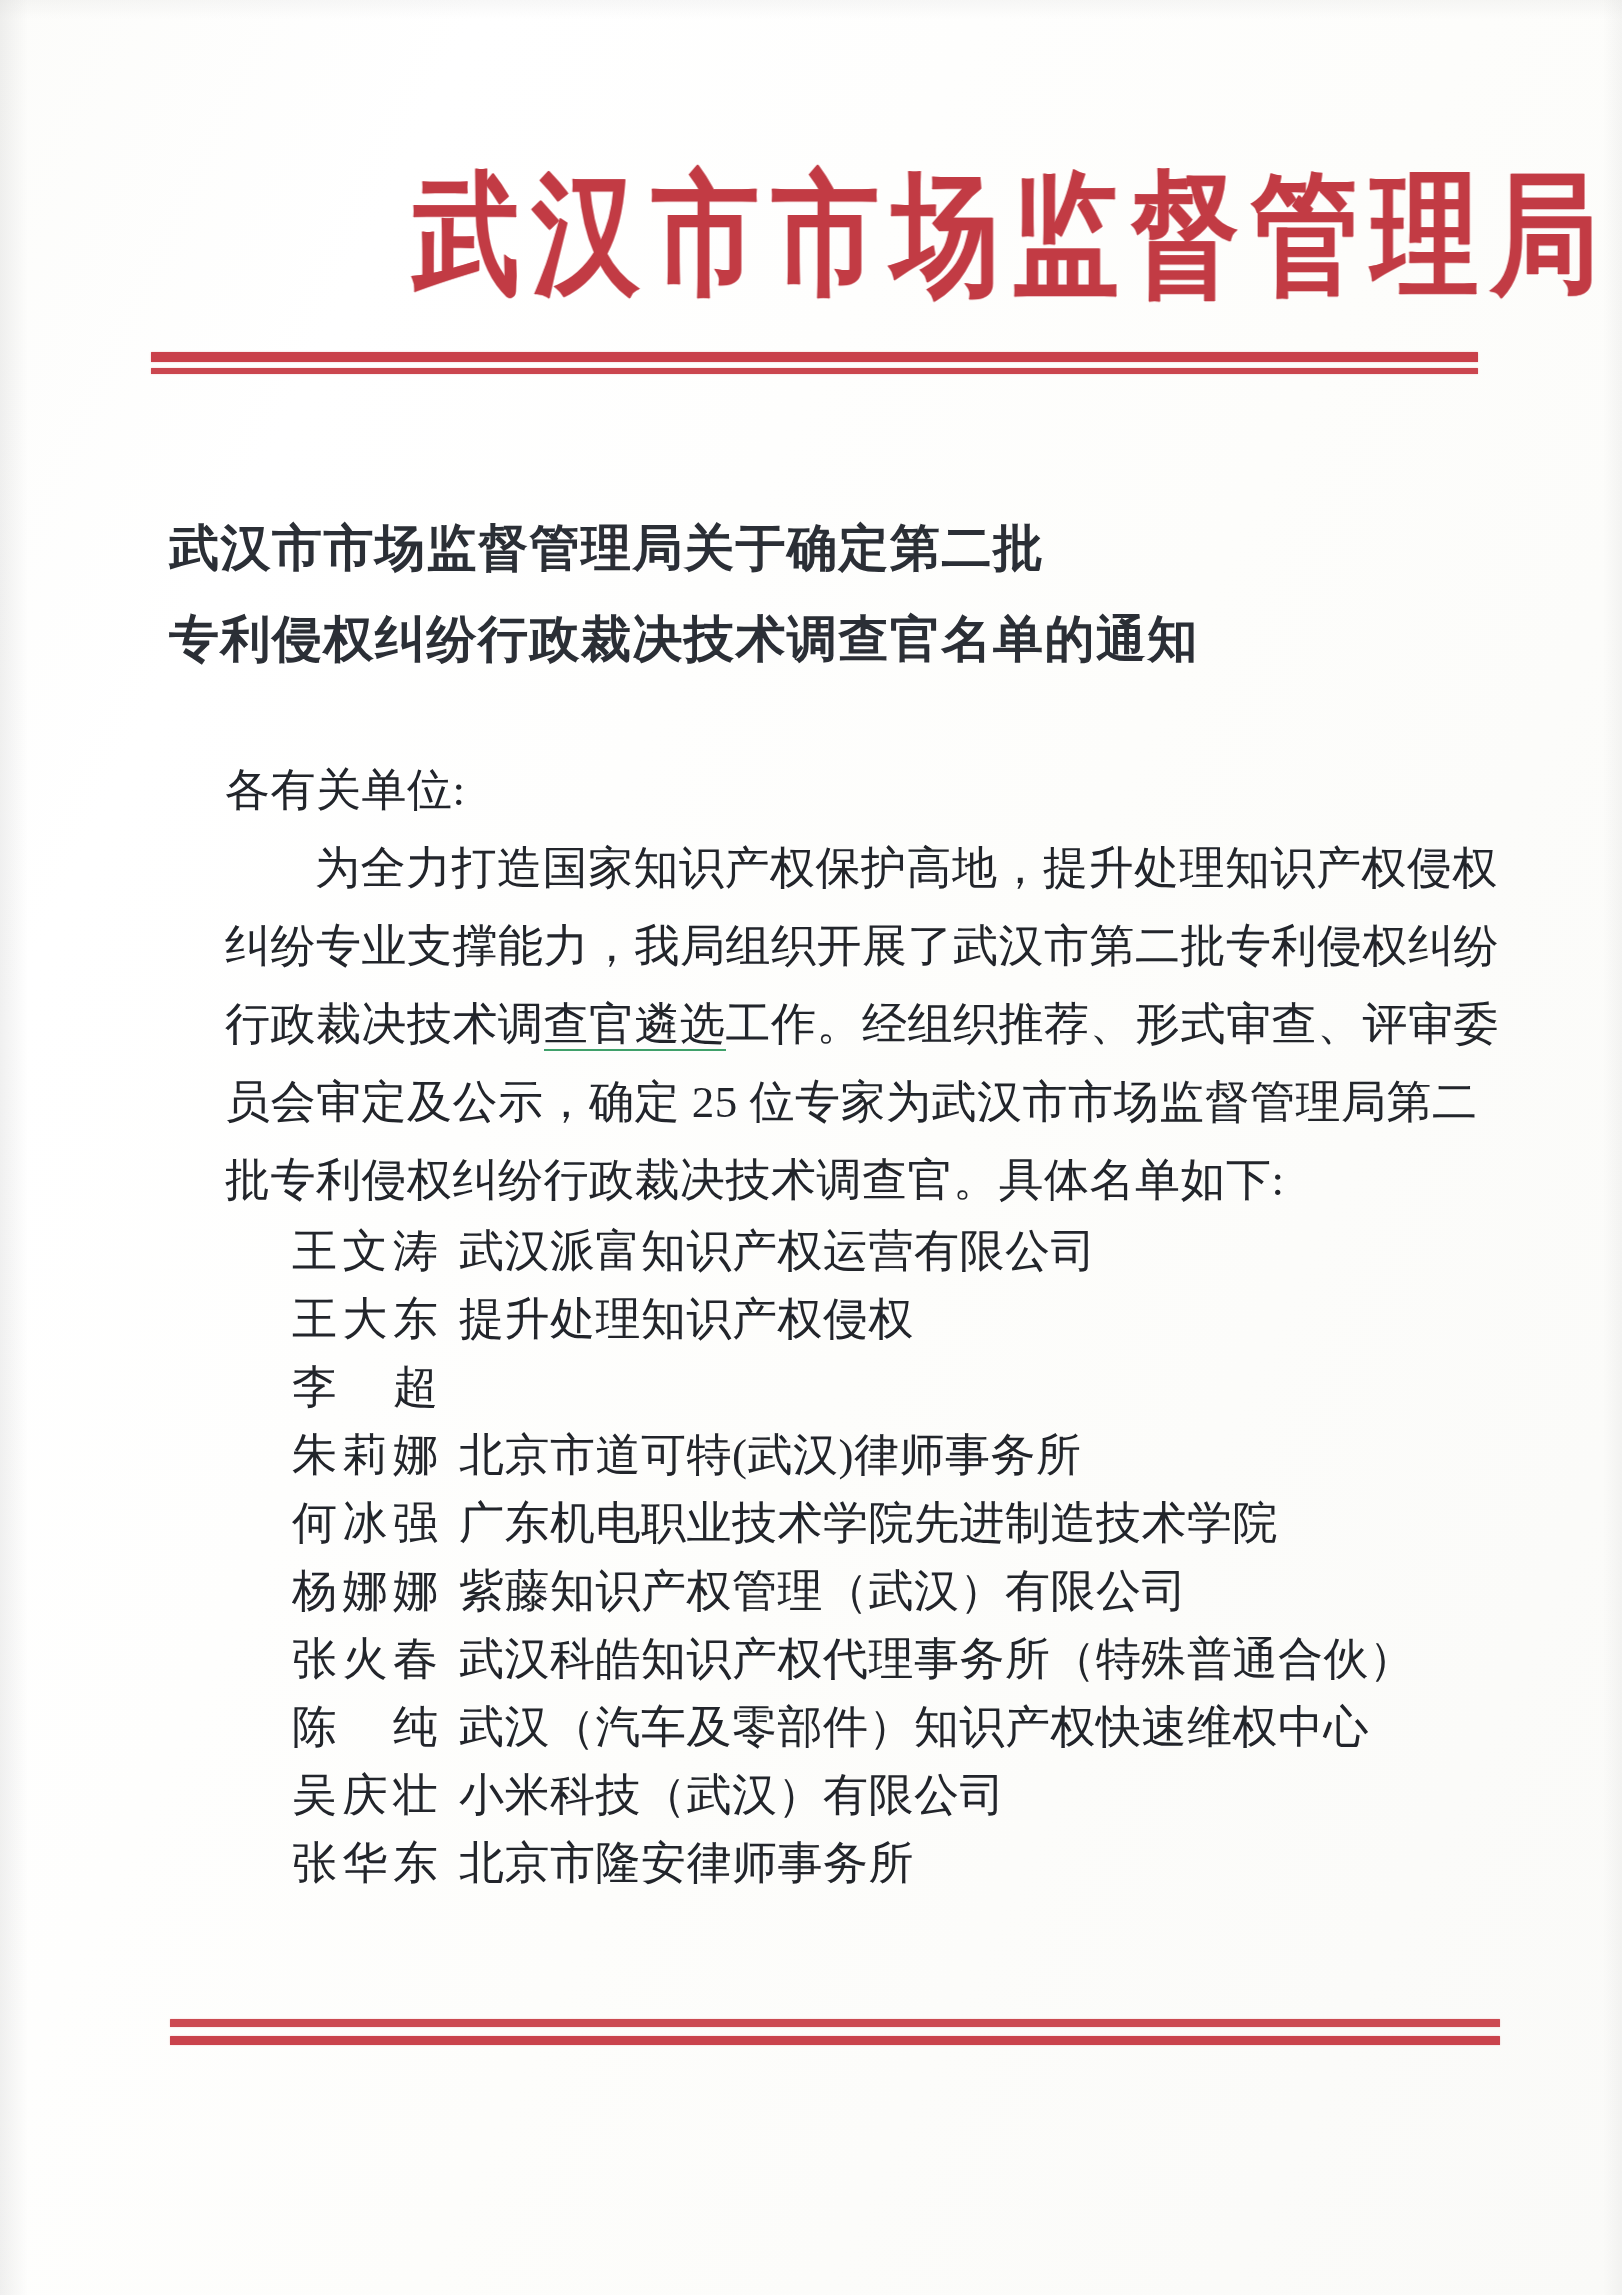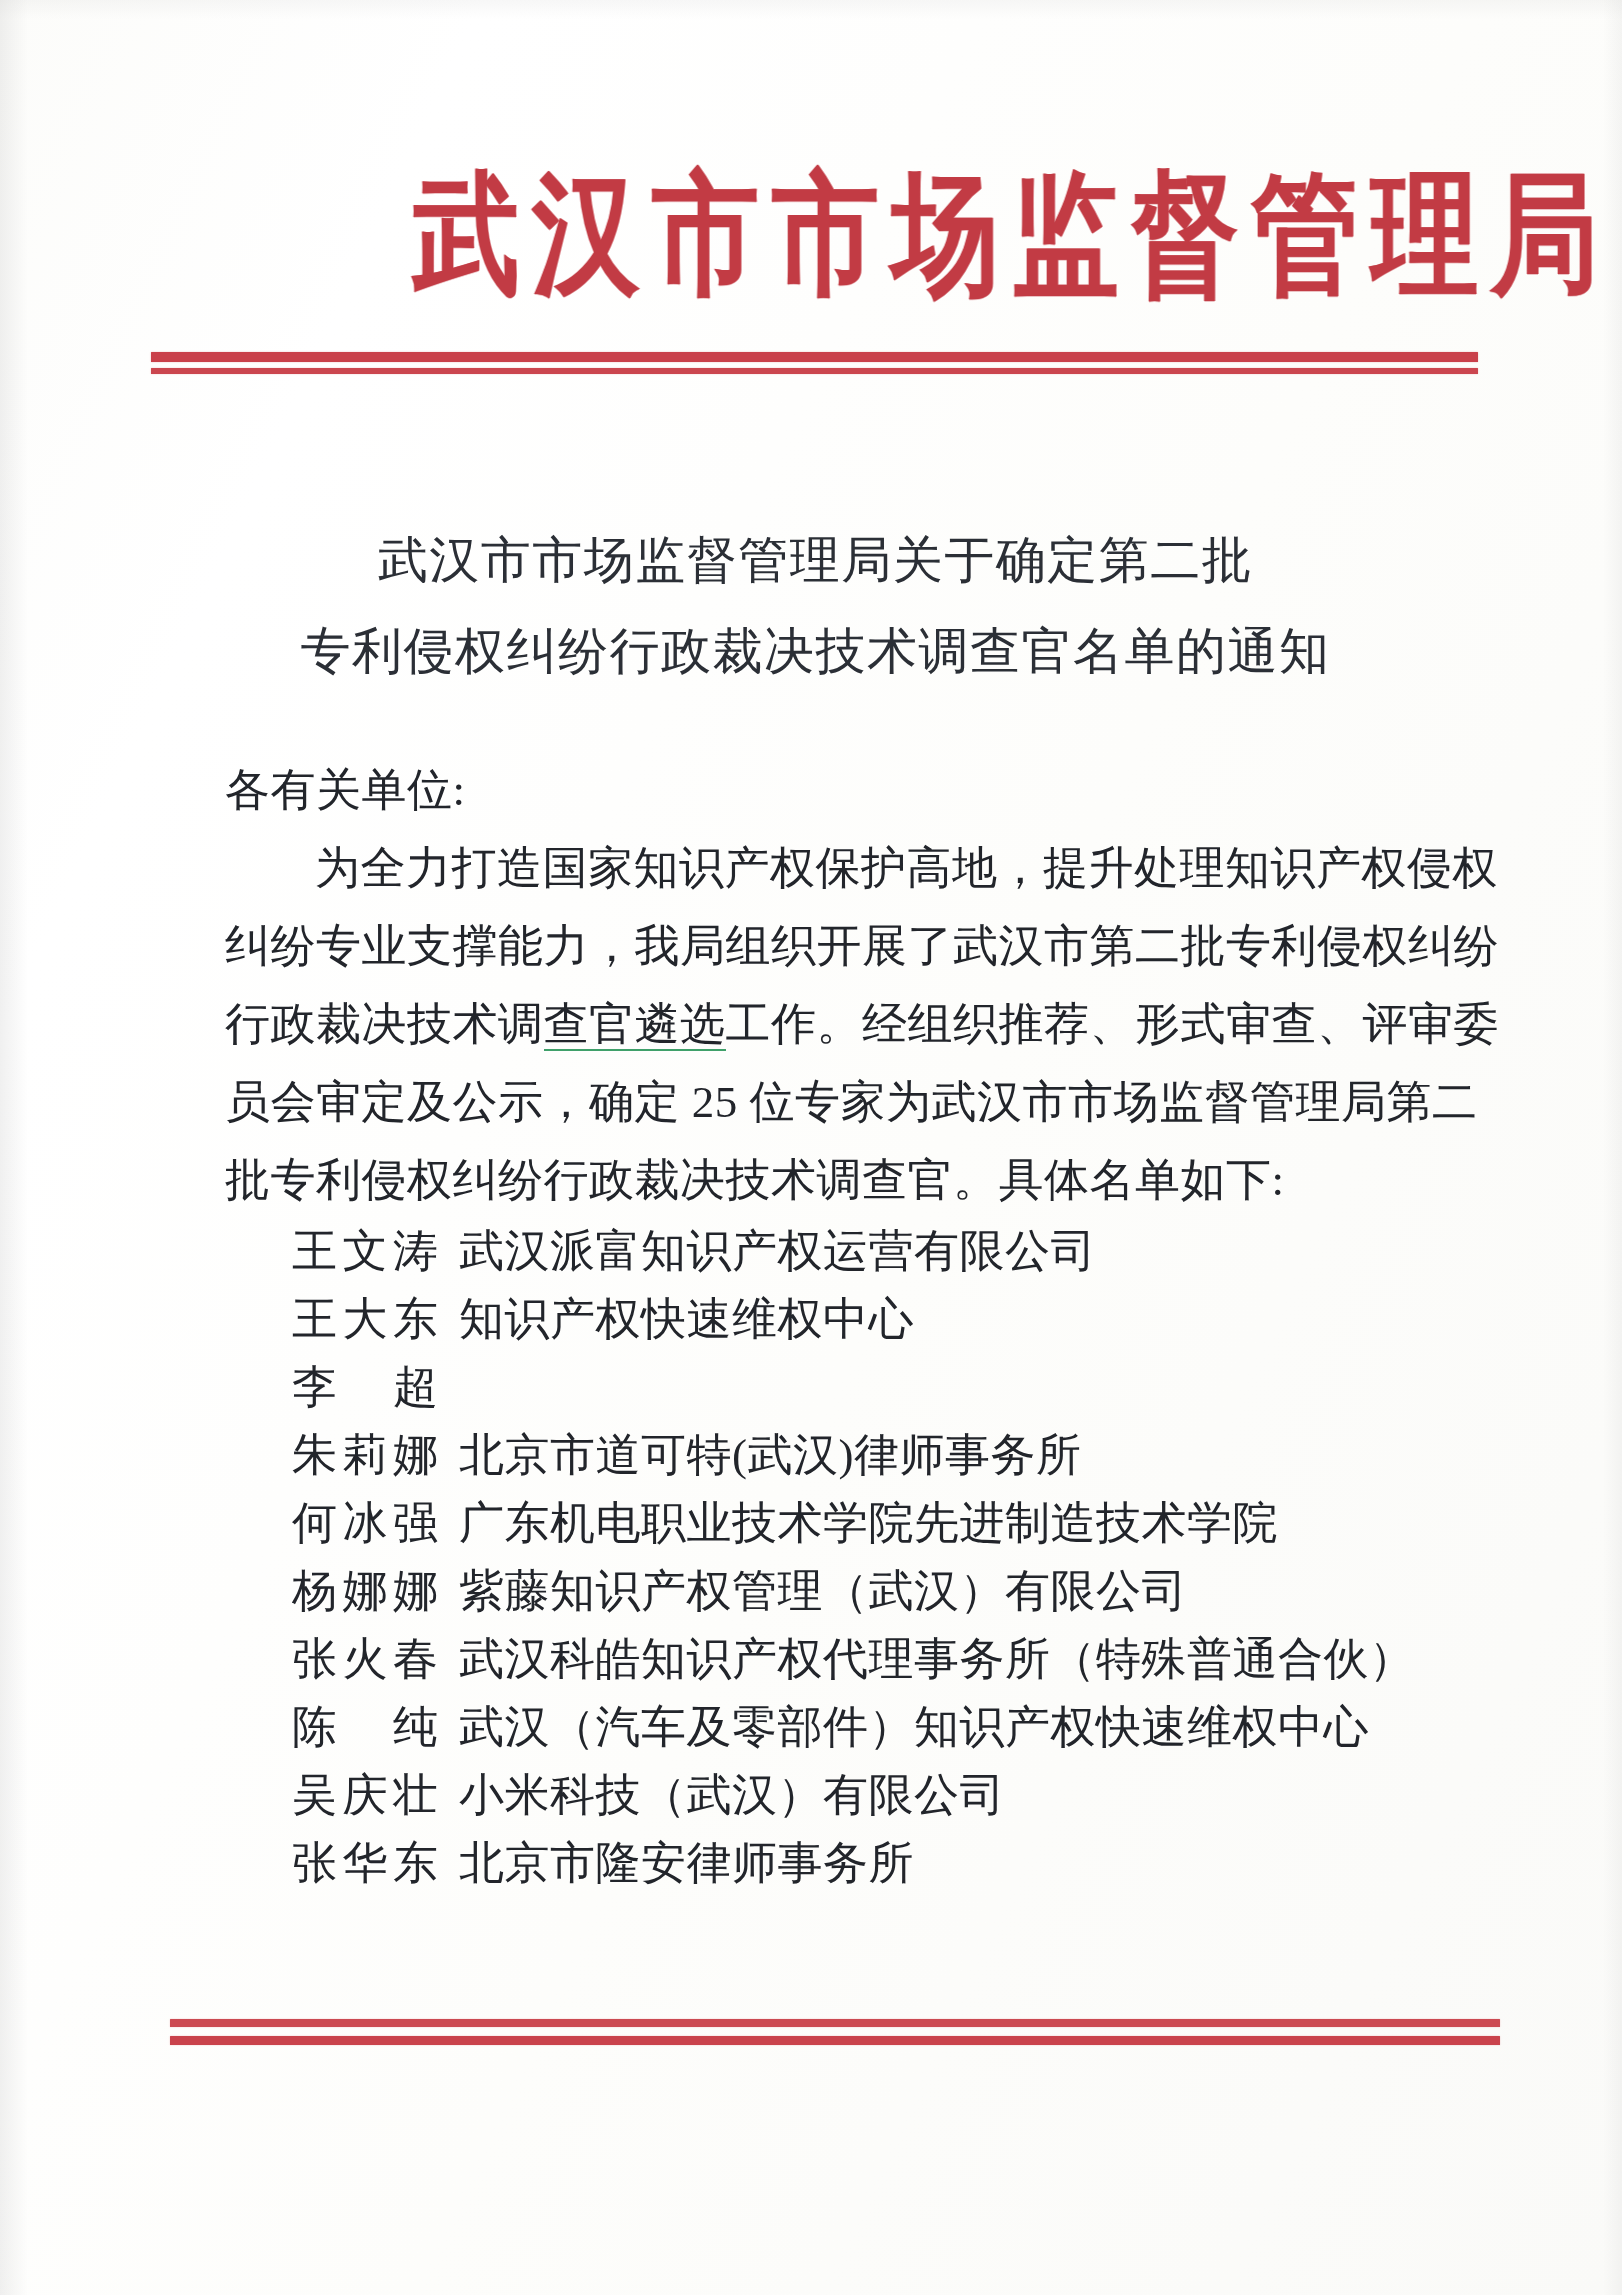--- a/index.html
+++ b/index.html
@@ -91,24 +91,23 @@
     background: #cb464f;
     border-radius: 0.5px;
     box-shadow: 0 0 1.5px rgba(203,70,79,0.40);
   }
 
   
   .doc-title {
     position: absolute;
     left: 169px;
     width: 1293px;
-    top: 515px;
-    text-align: center;
+    top: 503px;
     font-family: "Liberation Sans", "DejaVu Sans", sans-serif;
-    font-weight: 400;
+    font-weight: 700;
     font-size: 50px;
     line-height: 91px;
     letter-spacing: 1.5px;
     color: #2b2f36;
   }
   .doc-title .tline { display: block; white-space: nowrap; }
 
   
   .body-block {
     position: absolute;
@@ -234,21 +233,21 @@
       </span>
       <span class="org">武汉派富知识产权运营有限公司</span>
     </div>
 
     <div class="name-row">
       <span class="nm">
         <span>王</span>
         <span>大</span>
         <span>东</span>
       </span>
-      <span class="org">知识产权快速维权中心</span>
+      <span class="org">提升处理知识产权侵权</span>
     </div>
 
     <div class="name-row">
       <span class="nm">
         <span>李</span>
         <span>超</span>
       </span>
     </div>
 
     <div class="name-row">

